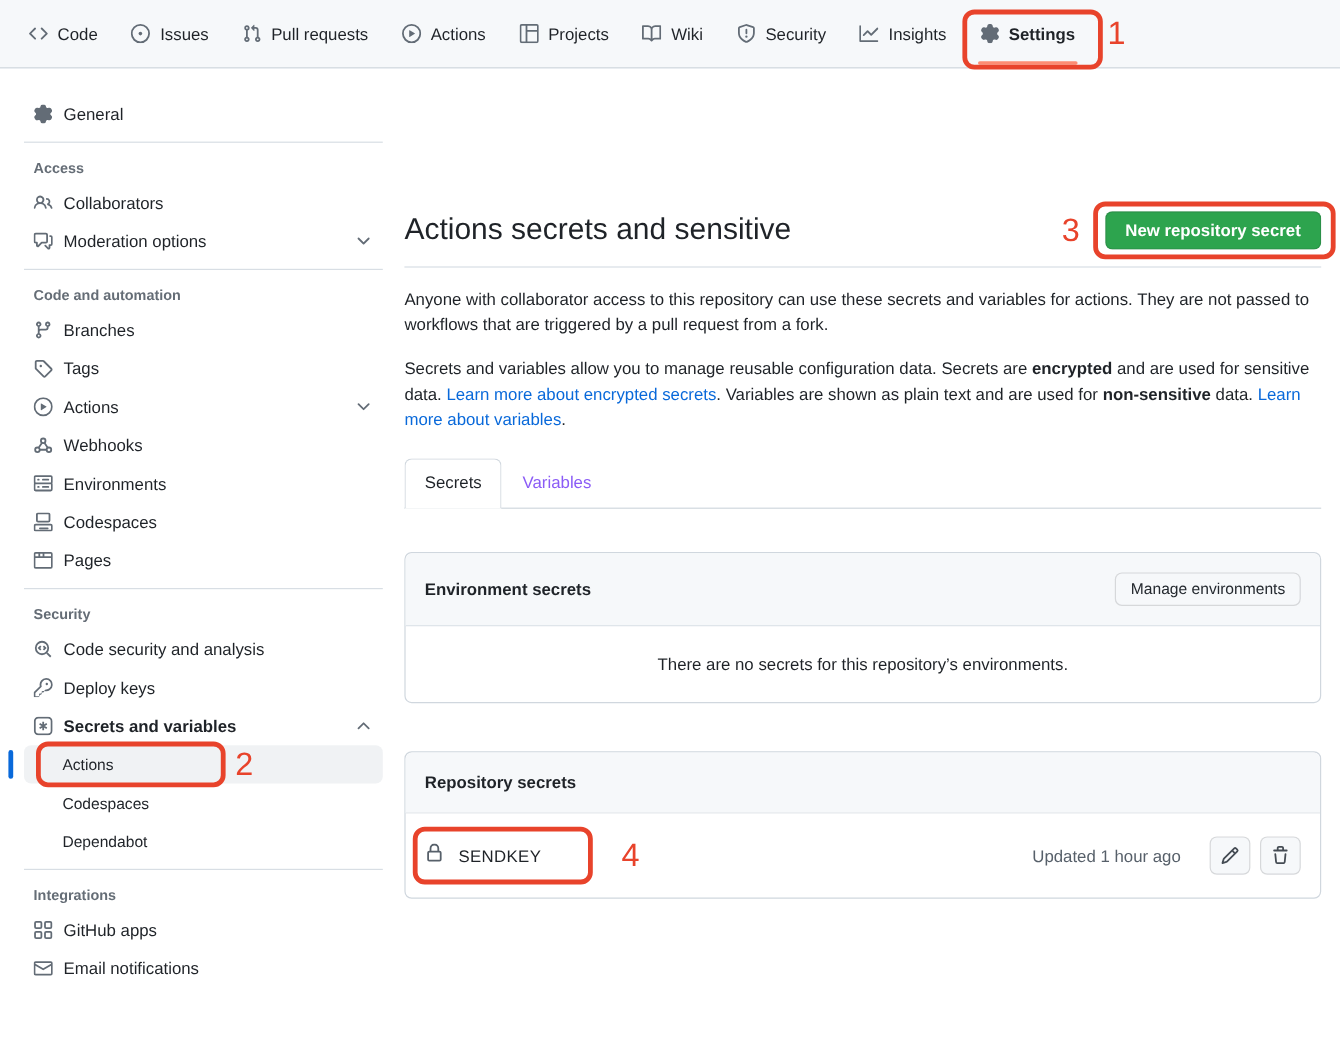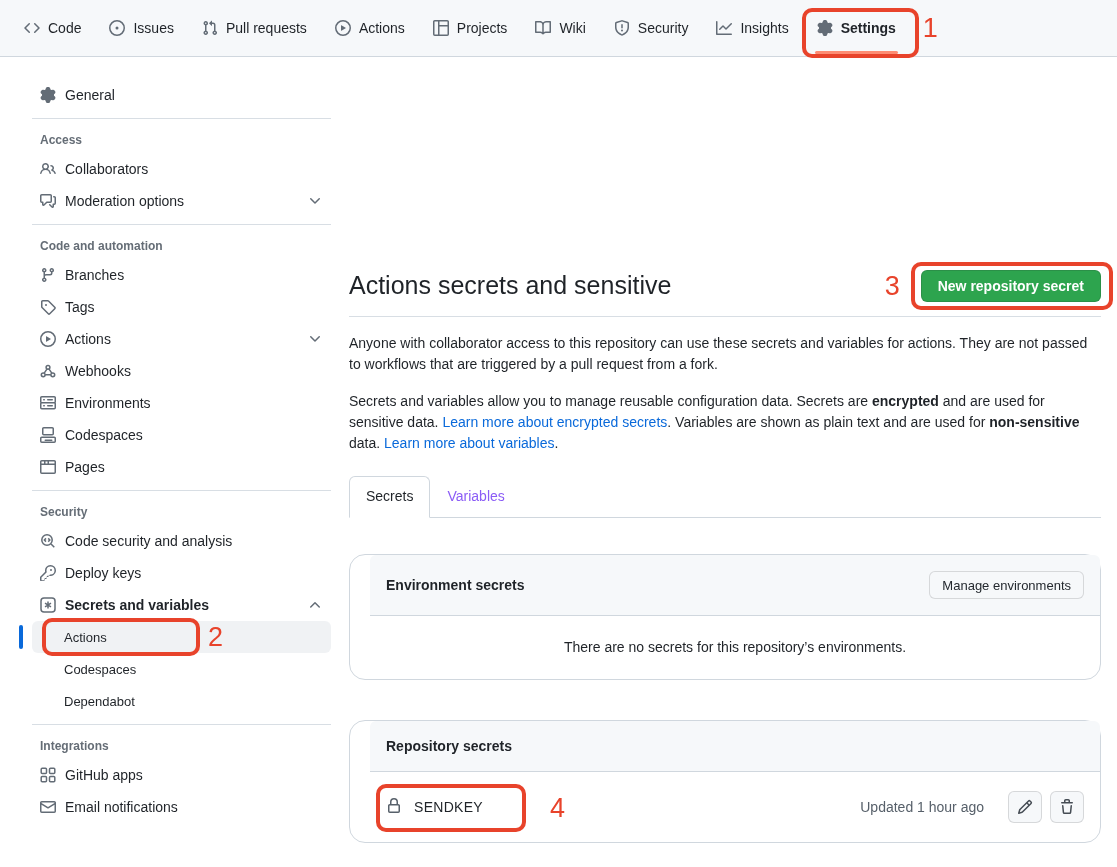--- a/index.html
+++ b/index.html
@@ -19,21 +19,21 @@
     margin-right:12px; border-radius:6px; color:#1f2328; text-decoration:none;
     position:relative; white-space:nowrap; cursor:pointer;
   }
   .nav-item svg { display:block; }
   .nav-item--active { font-weight:600; }
   .tab-underline {
     position:absolute; left:6px; right:6px; bottom:-10px; height:3px;
     background:#fd8c73; border-radius:3px;
   }
   
-  .layout { display:flex; align-items:flex-end;margin-left:12px; }
+  .layout { display:flex; align-items:center; }
   .sidebar {
     width:337px; flex:0 0 337px; padding:22px 18px 20px 20px; position:relative;
   }
   .side-item {
     display:flex; align-items:center; gap:9px; height:32px; padding:0 8px;
     border-radius:6px; color:#1f2328; text-decoration:none; position:relative; cursor:pointer;
   }
   .side-item svg { display:block; flex:0 0 16px; }
   .side-title {
     font-size:12px; font-weight:600; color:#656d76; padding:7px 8px 6px 8px;
@@ -67,21 +67,21 @@
   .tabnav { margin-top:22px; border-bottom:1px solid #d0d7de; display:flex; }
   .tab {
     padding:9px 16px; font-size:14px; line-height:21px; cursor:pointer;
     border:1px solid transparent; color:#8b5cf6; text-decoration:none;
   }
   .tab--active {
     background:#fff; border-color:#d0d7de; border-bottom-color:#fff;
     border-radius:6px 6px 0 0; margin-bottom:-1px; color:#1f2328;
   }
   
-  .box { border:1px solid #d0d7de; border-radius:16px; margin-top:36px;padding-left:20px; }
+  .box { border:1px solid #d0d7de; border-radius:6px; margin-top:36px; }
   .box--repo { margin-top:40px; }
   .box-header {
     background:#f6f8fa; border-bottom:1px solid #d0d7de; border-radius:6px 6px 0 0;
     padding:16px; display:flex; align-items:center; justify-content:space-between;
   }
   .box-header--plain { padding:17px 16px; }
   .box-title { font-size:14px; font-weight:600; }
   .btn-secondary {
     background:#f6f8fa; border:1px solid rgba(31,35,40,0.15); border-radius:6px;
     height:28px; padding:0 12px; font-size:13px; font-weight:500; color:#24292f;

